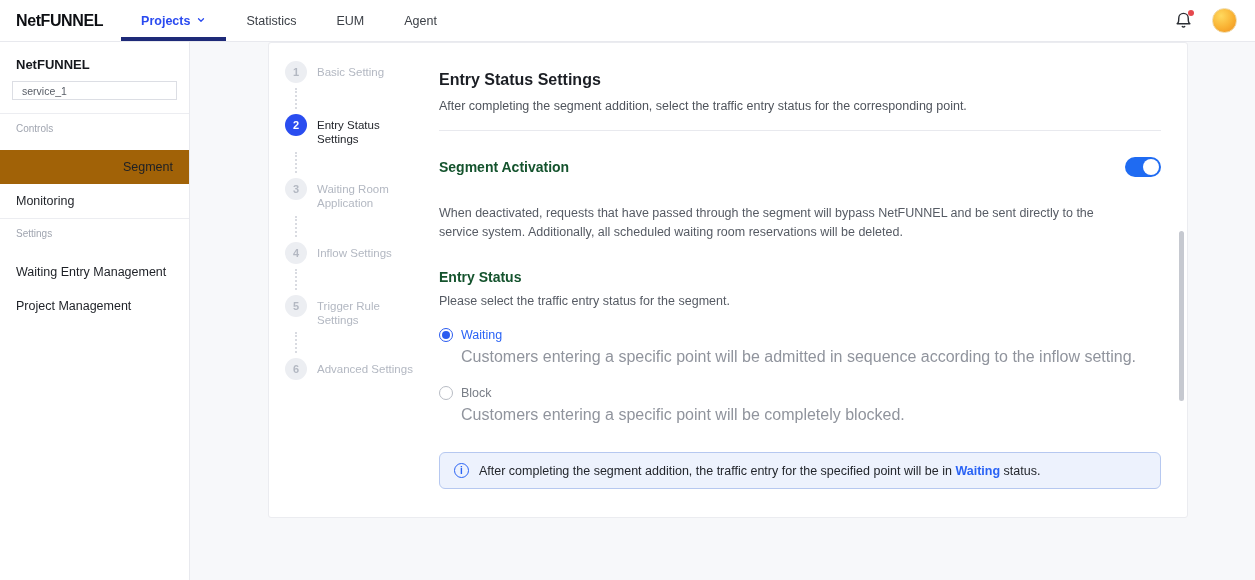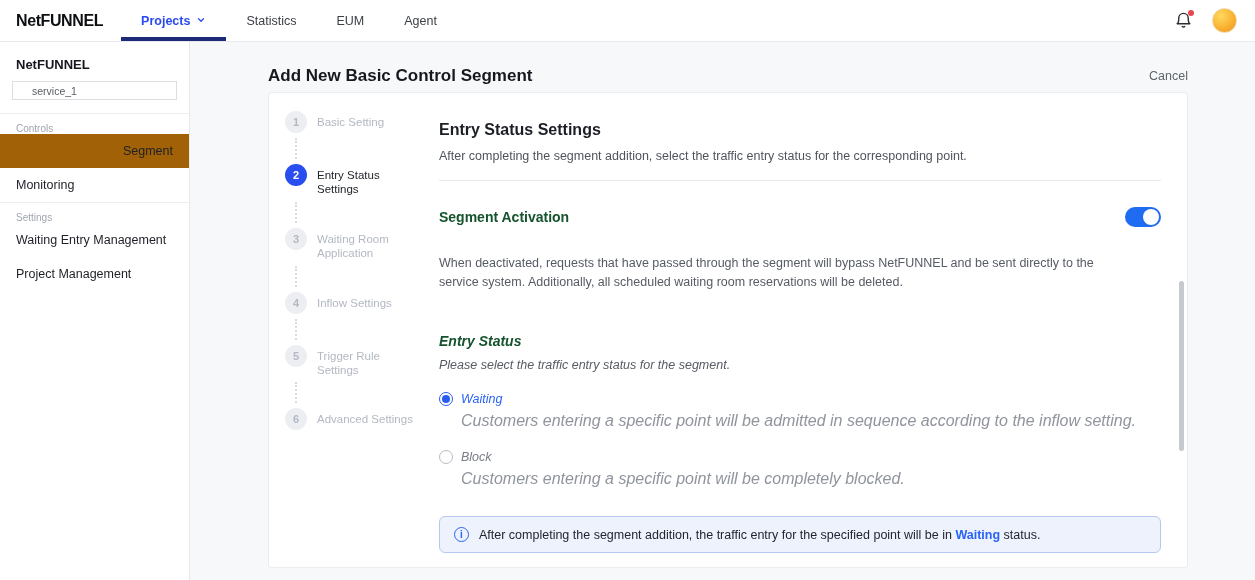--- a/index.html
+++ b/index.html
@@ -17,23 +17,23 @@
   .bell-wrap { position:relative; width:20px; height:20px; cursor:pointer; }
   .bell-dot { position:absolute; top:-1px; right:0; width:6px; height:6px; border-radius:50%; background:#e5484d; }
   .avatar { width:25px; height:25px; border-radius:50%; background:radial-gradient(circle at 35% 30%, #ffd95e 0%, #f9b233 55%, #ef8f1f 100%); border:1px solid #f0d9a6; cursor:pointer; }
 
   
   .layout { display:flex; height:538px; }
 
   
   .sidebar { width:190px; background:#fff; border-right:1px solid #e8e9ee; flex-shrink:0; padding-top:15px; }
   .sb-title { font-size:13px; font-weight:700; color:#15171c; padding:0 16px; margin-bottom:9px; }
-  .sb-select { margin:0 12px 13px 12px; border:1px solid #dcdee4; border-radius:0; height:19px; display:flex; align-items:center; padding:0 19px; font-size:10.5px; color:#585d66; cursor:pointer; background:#fff; }
+  .sb-select { margin:0 12px 13px 12px; border:1px solid #dcdee4; border-radius:0; height:19px; display:flex; align-items:center; padding:0 9px; font-size:10.5px; color:#585d66; cursor:pointer; background:#fff; }
   .sb-divider { border-top:1px solid #ecedf1; }
-  .sb-section-label { font-size:10px; color:#a0a5b0; padding:9px 16px 0 16px; }
+  .sb-section-label { font-size:10px; color:#a0a5b0; padding:9px 16px 16px 16px; }
   .sb-item { font-size:12.5px; color:#1d2026; padding:10px 16px; cursor:pointer; }
   .sb-item.active { background:#a16207;text-align:right; }
 
   
   .main { flex:1; padding:0 67px 0 78px; }
   .page-header { display:flex; justify-content:space-between; align-items:center; margin:24px 0 6px 0; }
   .page-title { font-size:17px; font-weight:700; color:#16181d; }
   .cancel-link { font-size:12.5px; color:#5f646d; cursor:pointer; }
 
   .card { background:#fff; border:1px solid #ebecf0; border-radius:3px; height:476px; display:flex; overflow:hidden; position:relative; }
@@ -53,21 +53,21 @@
   .section-desc { font-size:12.5px; color:#4f545c; }
   .divider { border-top:1px solid #e8e9ee; margin:17px 0 26px 0; }
 
   .activation-row { display:flex; justify-content:space-between; align-items:center; }
   .block-title { font-size:14px; font-weight:700; color:#14532d; }
   .activation-desc { font-size:12.5px; color:#565b64; line-height:1.5; margin-top:8px; max-width:690px; }
 
   .toggle { width:36px; height:20px; border-radius:10px; background:#1f6bf2; position:relative; cursor:pointer; flex-shrink:0; }
   .toggle .knob { position:absolute; top:2px; right:2px; width:16px; height:16px; border-radius:50%; background:#fff; }
 
-  .entry-status { margin-top:42px;font-style:italic; }
+  .entry-status { margin-top:28px; }
   .entry-desc { font-size:12.5px; color:#565b64; margin-top:9px; }
 
   .radio-option { margin-top:20px; cursor:pointer; }
   .radio-row { display:flex; align-items:center; gap:8px; }
   .radio { width:14px; height:14px; border-radius:50%; border:1.5px solid #b8bcc4; background:#fff; position:relative; flex-shrink:0; }
   .radio.checked { border-color:#2a5bf0; }
   .radio.checked::after { content:""; position:absolute; inset:2px; border-radius:50%; background:#2a5bf0; }
   .radio-label { font-size:12.5px; color:#787d86; }
   .radio-option.selected .radio-label { color:#2a63f5; }
   .radio-desc { font-size:16px; color:#90949d; margin:6px 0 0 22px; }
@@ -125,24 +125,20 @@
     <div class="sb-item active">Segment</div>
     <div class="sb-item">Monitoring</div>
     <div class="sb-divider"></div>
 
     <div class="sb-section-label">Settings</div>
     <div class="sb-item">Waiting Entry Management</div>
     <div class="sb-item">Project Management</div>
   </aside>
 
   <main class="main">
-    <div class="page-header">
-      <div class="page-title">Add New Basic Control Segment</div>
-      <div class="cancel-link">Cancel</div>
-    </div>
 
     <div class="card">
 
       <div class="stepper">
         <div class="step">
           <div class="step-num">1</div>
           <div class="step-label">Basic Setting</div>
         </div>
         <div class="step-conn"></div>
 

